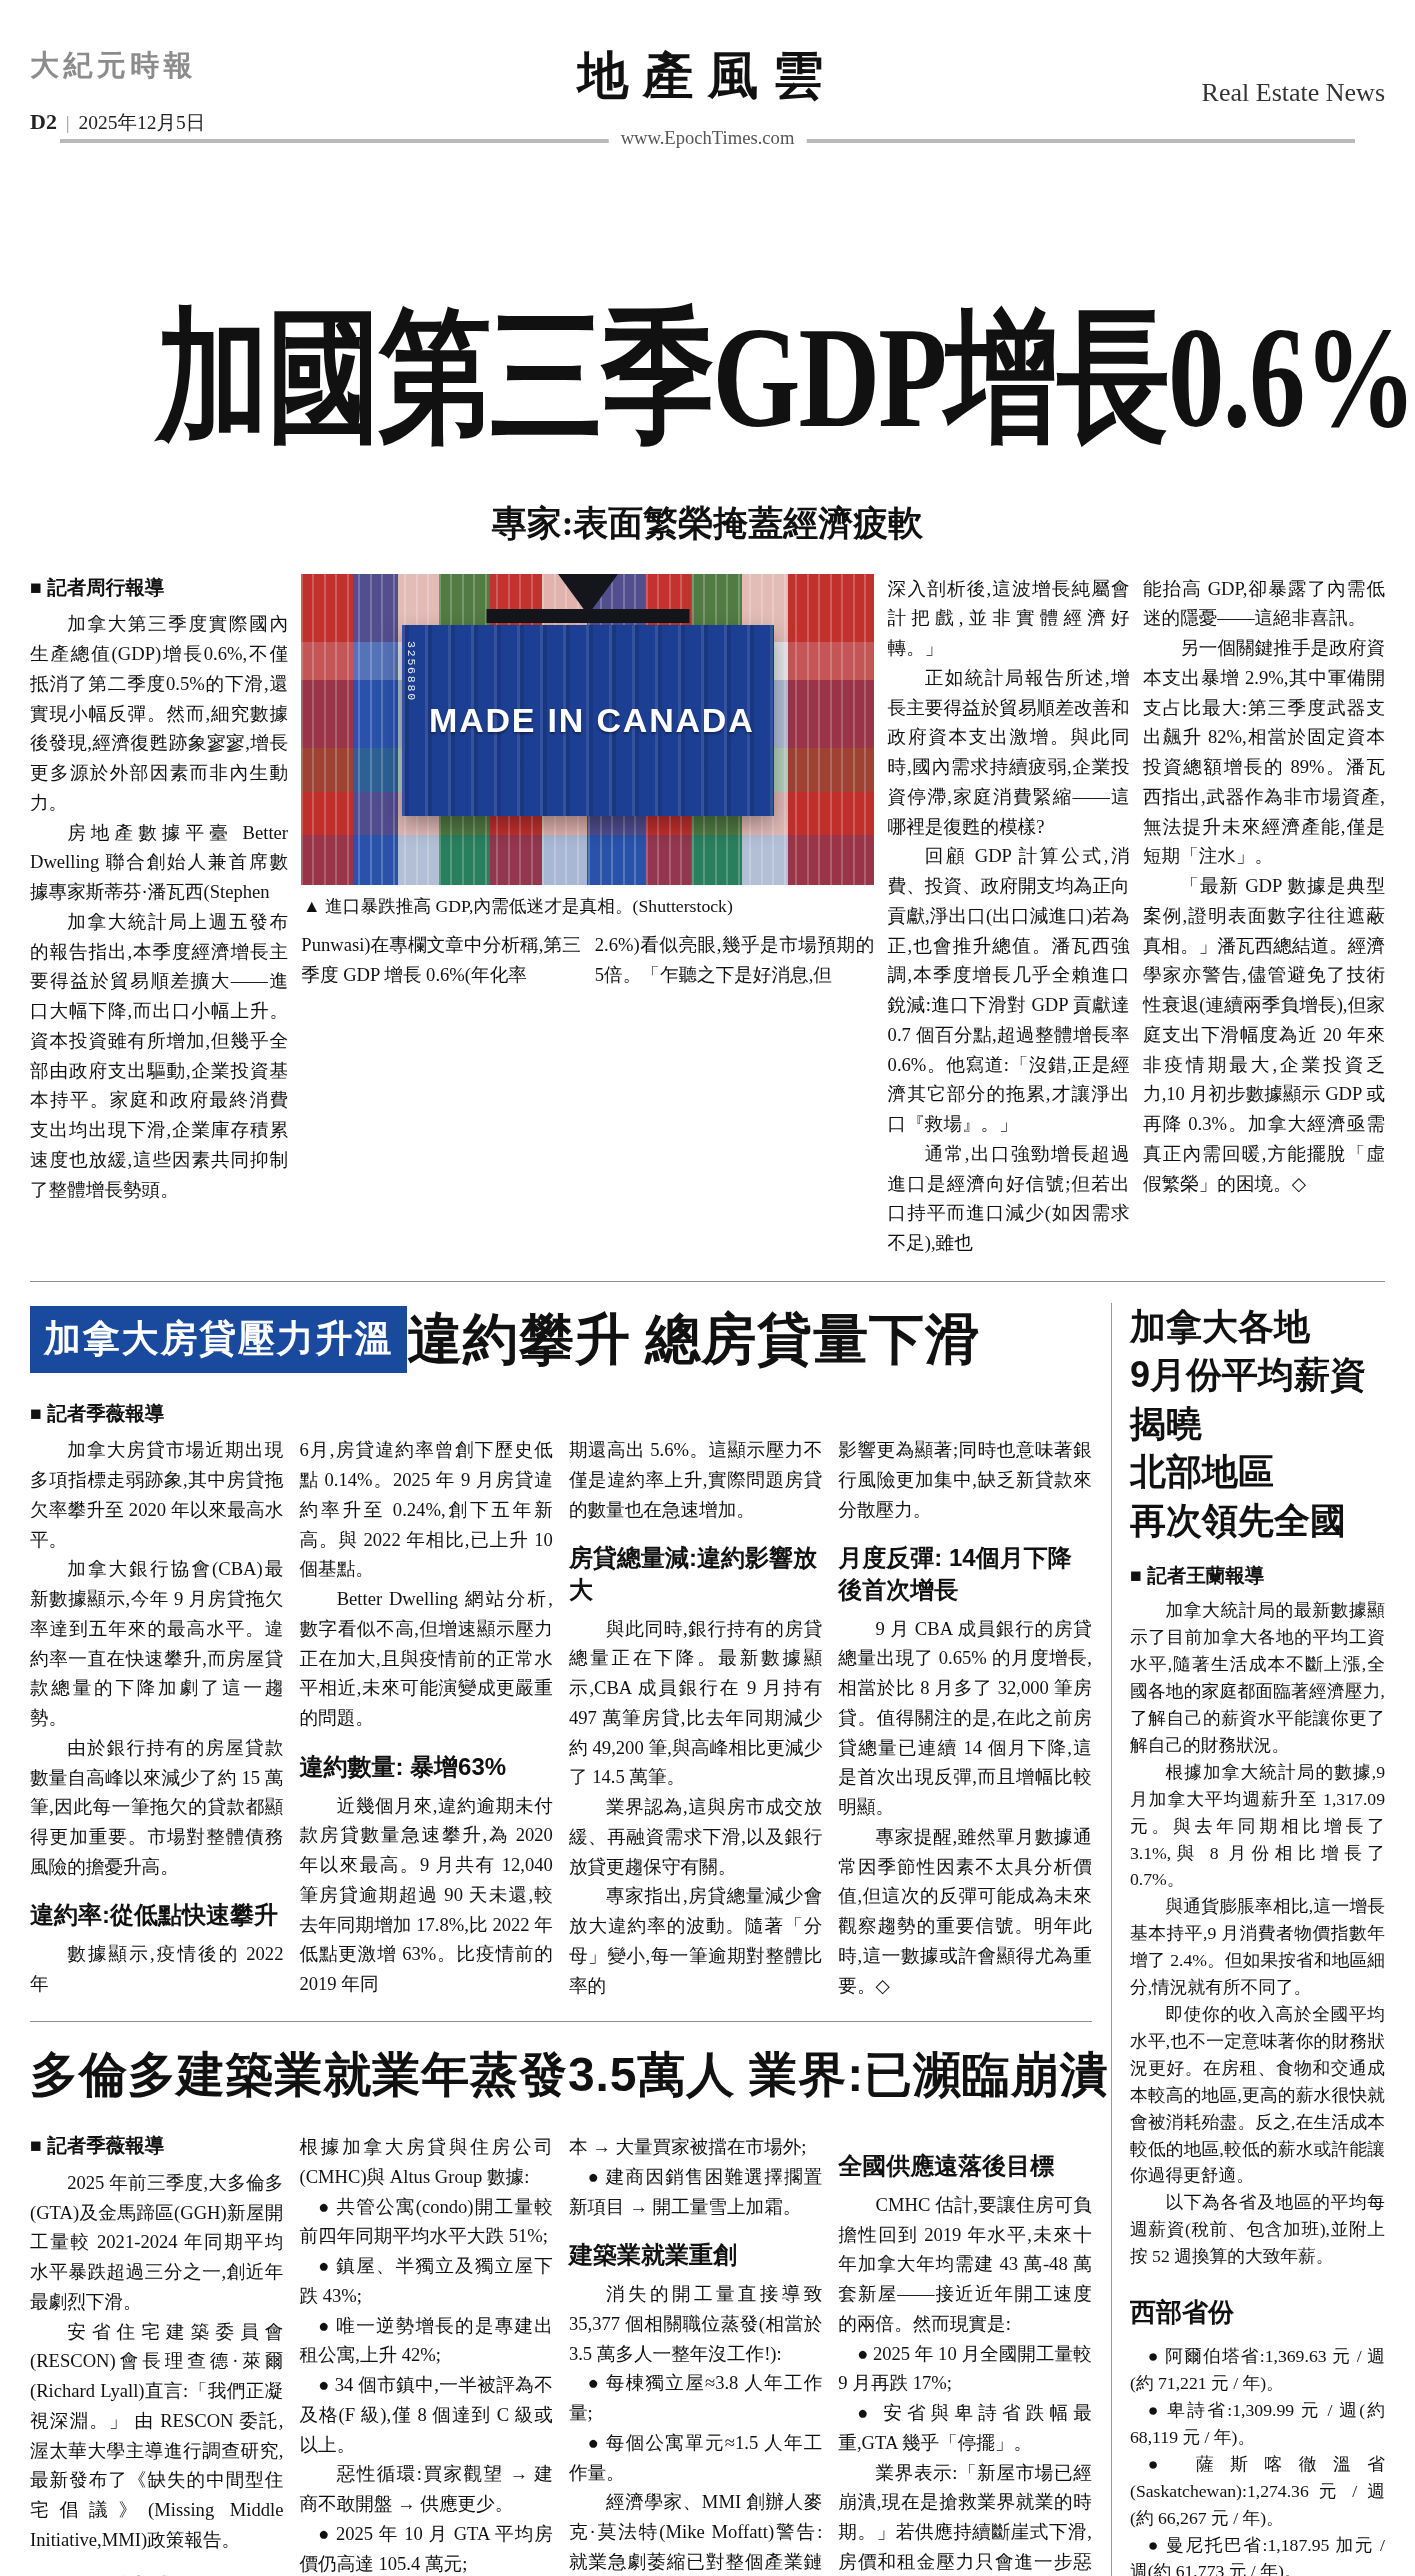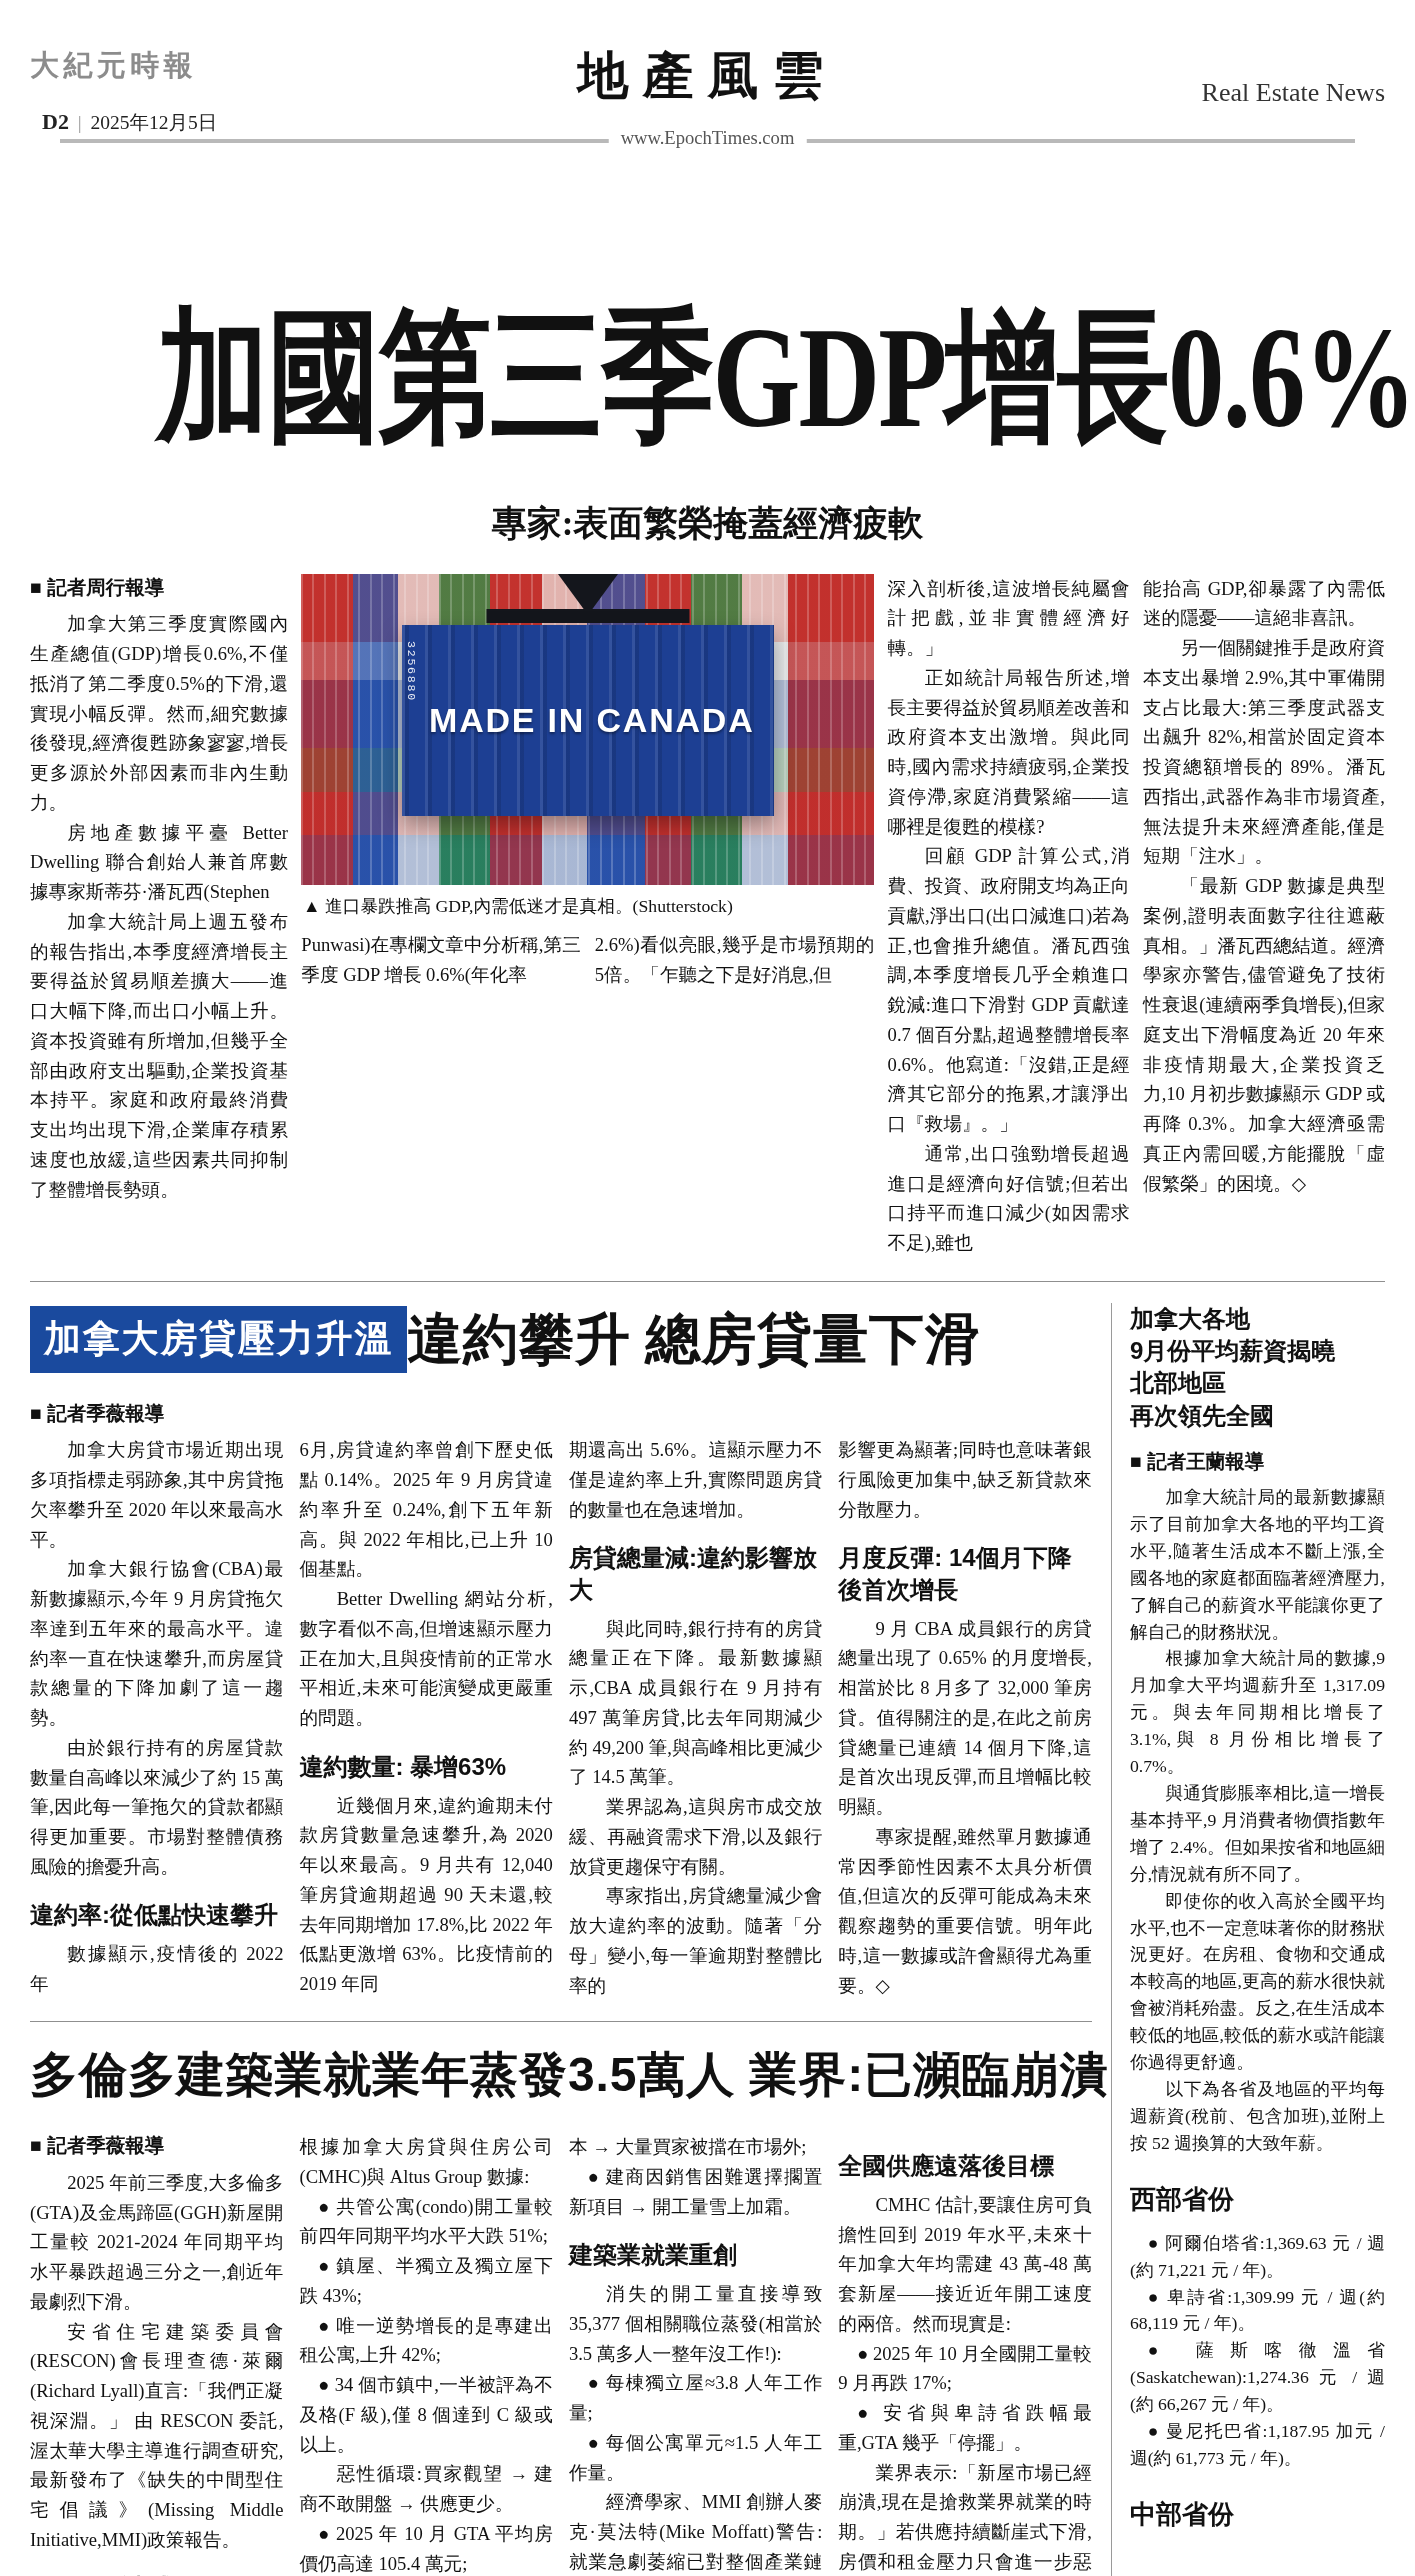--- a/index.html
+++ b/index.html
@@ -4,21 +4,21 @@
 <style>
   html,body{margin:0;padding:0;background:#fff;}
   .page{position:relative;width:1415px;height:2576px;overflow:hidden;background:#fff;
         font-family:"Liberation Serif","DejaVu Serif",serif;color:#111;}
 
   
   .header{position:relative;padding:35px 30px 0 30px;height:133px;}
   .mast-left{position:absolute;left:30px;top:46px;}
   .mast-logo{font-weight:bold;color:#8c8c8c;font-size:29px;letter-spacing:4.4px;}
   .mast-meta{margin-top:23px;font-size:19.5px;color:#222;}
-  .mast-meta b{font-size:22px;margin-left:12px;}
+  .mast-meta b{font-size:22px;}
   .mast-meta .sep{color:#999;margin:0 8.8px;}
   .mast-center{position:absolute;left:0;right:0;top:42px;text-align:center;}
   .mast-title{font-size:51px;font-weight:900;letter-spacing:14px;}
   .mast-right{position:absolute;right:30px;top:78px;font-size:26px;color:#333;}
   .header-rule{position:relative;margin:0 30px;height:4.4px;background:#b9b9b9;top:104px;}
   .header-rule .site{position:absolute;left:50%;transform:translateX(-50%);top:-12.4px;
      background:#fff;padding:0 12.4px;font-size:18.6px;color:#555;}
 
   
   .mainhead{margin-top:133px;text-align:right;white-space:nowrap;}
@@ -79,21 +79,21 @@
   .art2-title{font-weight:900;font-size:55px;letter-spacing:0.9px;white-space:nowrap;}
   .cols4{display:flex;gap:16px;}
   .cols4>div{flex:1 1 0;min-width:0;}
 
   
   .art-title{font-family:"Liberation Sans","DejaVu Sans",sans-serif;font-weight:900;
      font-size:48px;margin:5.3px 0 25px;letter-spacing:0.9px;white-space:nowrap;}
 
   
   .sb-title{font-family:"Liberation Sans","DejaVu Sans",sans-serif;font-weight:900;
-     font-size:24px;line-height:1.35;margin-bottom:16px;}
+     font-size:36px;line-height:1.35;margin-bottom:16px;}
   .sidebar .byline{margin:5.3px 0 8.8px;}
   .sidebar .blk{font-size:17.7px;line-height:1.52;}
   .sidebar .blk-h{font-size:26px;margin:23px 0 10.6px;}
 </style>
 </head>
 <body>
 
 <div class="page">
 
   <div class="header">

